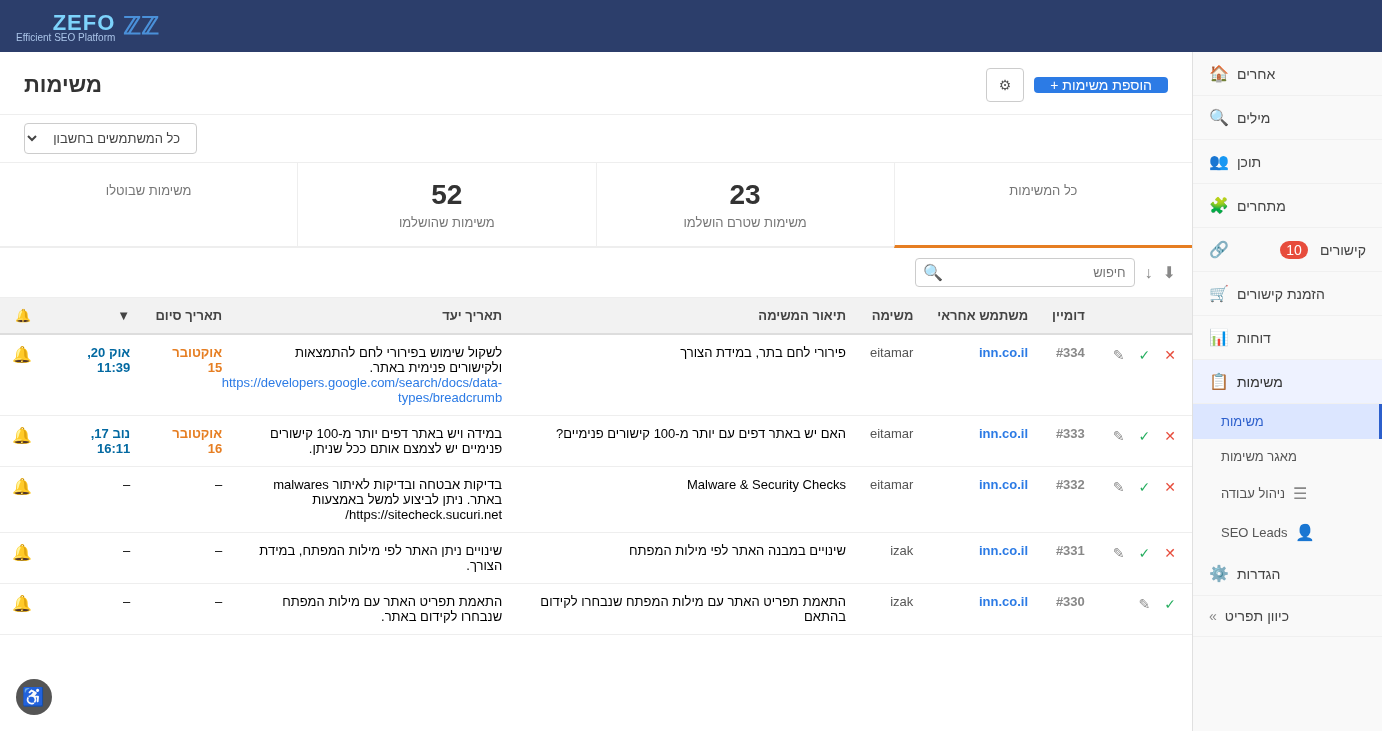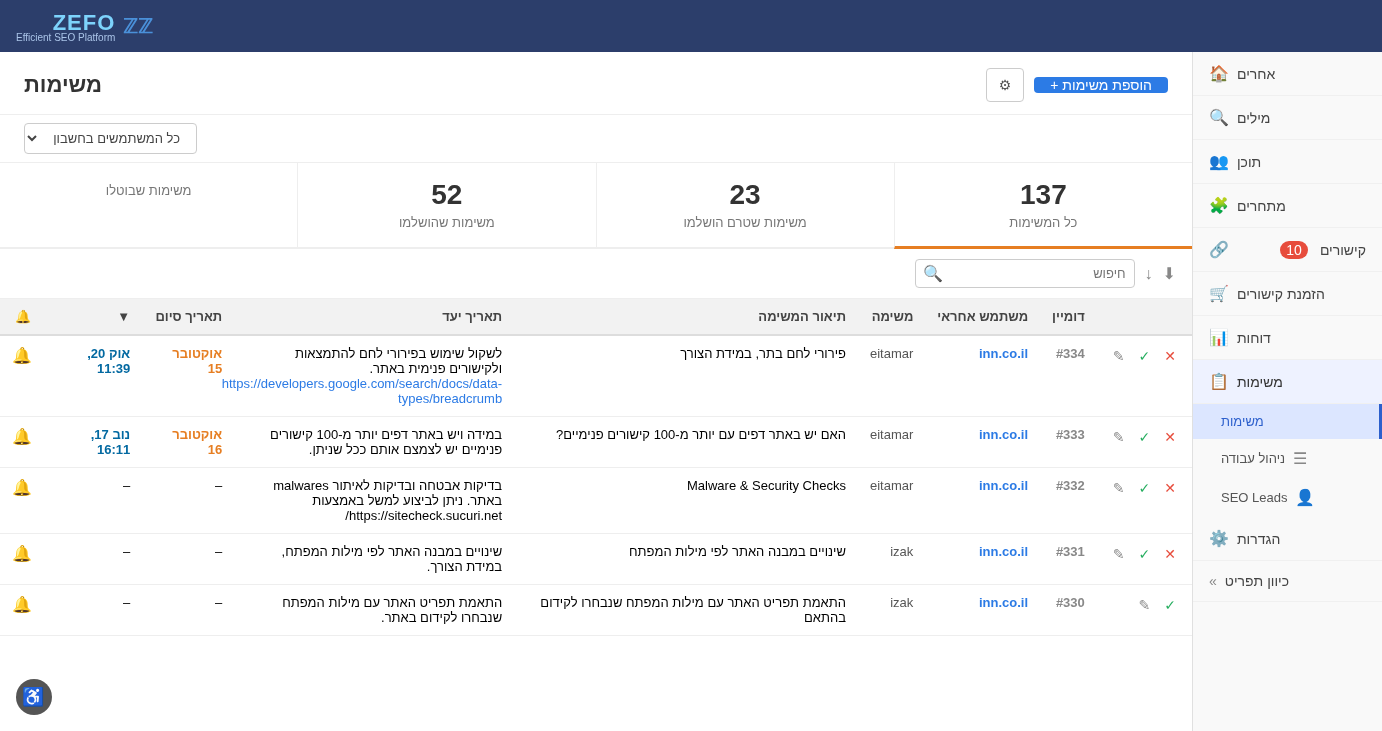--- a/index.html
+++ b/index.html
@@ -30,21 +30,21 @@
       color: white;
     }
     .logo-text {
       font-size: 22px;
       font-weight: bold;
       color: #7dd3fc;
       letter-spacing: 1px;
     }
     .logo-icon {
       color: #4a90d9;
-      font-size: 20px;
+      font-size: 24px;
       font-weight: bold;
     }
     .logo-sub {
       font-size: 10px;
       color: #aac4e8;
       display: block;
       margin-top: -4px;
     }
 
     
@@ -371,20 +371,23 @@
       <span class="sidebar-icon">📊</span>
     </div>
     <div class="sidebar-item active-parent">
       <span>משימות</span>
       <span class="sidebar-icon">📋</span>
     </div>
     <div class="sidebar-sub-item active">
       <span>משימות</span>
     </div>
     <div class="sidebar-sub-item">
+      <span>מאגר משימות</span>
+    </div>
+    <div class="sidebar-sub-item">
       <span class="sidebar-icon">☰</span>
       <span>ניהול עבודה</span>
     </div>
     <div class="sidebar-sub-item">
       <span class="sidebar-icon">👤</span>
       <span>SEO Leads</span>
     </div>
     <div class="sidebar-item">
       <span>הגדרות</span>
       <span class="sidebar-icon">⚙️</span>
@@ -408,21 +411,20 @@
     </div>
 
     <div class="account-bar">
       <select class="account-select">
         <option>כל המשתמשים בחשבון</option>
       </select>
     </div>
 
     <div class="stats-bar">
       <div class="stat-item active">
-        <div class="stat-number">137</div>
         <div class="stat-label">כל המשימות</div>
       </div>
       <div class="stat-item">
         <div class="stat-number">23</div>
         <div class="stat-label">משימות שטרם הושלמו</div>
       </div>
       <div class="stat-item">
         <div class="stat-number">52</div>
         <div class="stat-label">משימות שהושלמו</div>
       </div>
@@ -512,21 +514,21 @@
               <div class="row-actions">
                 <span class="action-btn action-x">✕</span>
                 <span class="action-btn action-check">✓</span>
                 <span class="action-btn action-edit">✎</span>
               </div>
             </td>
             <td><span class="task-number">#331</span></td>
             <td><a class="domain-link" href="#">inn.co.il</a></td>
             <td><span class="user-name">izak</span></td>
             <td>שינויים במבנה האתר לפי מילות המפתח</td>
-            <td style="max-width: 280px;">שינויים במבנה האתר לפי מילות המפתח, במידת הצורך.</td>
+            <td style="max-width: 280px;">שינויים ניתן האתר לפי מילות המפתח, במידת הצורך.</td>
             <td><span>–</span></td>
             <td><span>–</span></td>
             <td><span class="bell-icon">🔔</span></td>
           </tr>
           <tr>
             <td>
               <div class="row-actions">
                 <span class="action-btn action-check">✓</span>
                 <span class="action-btn action-edit">✎</span>
               </div>

